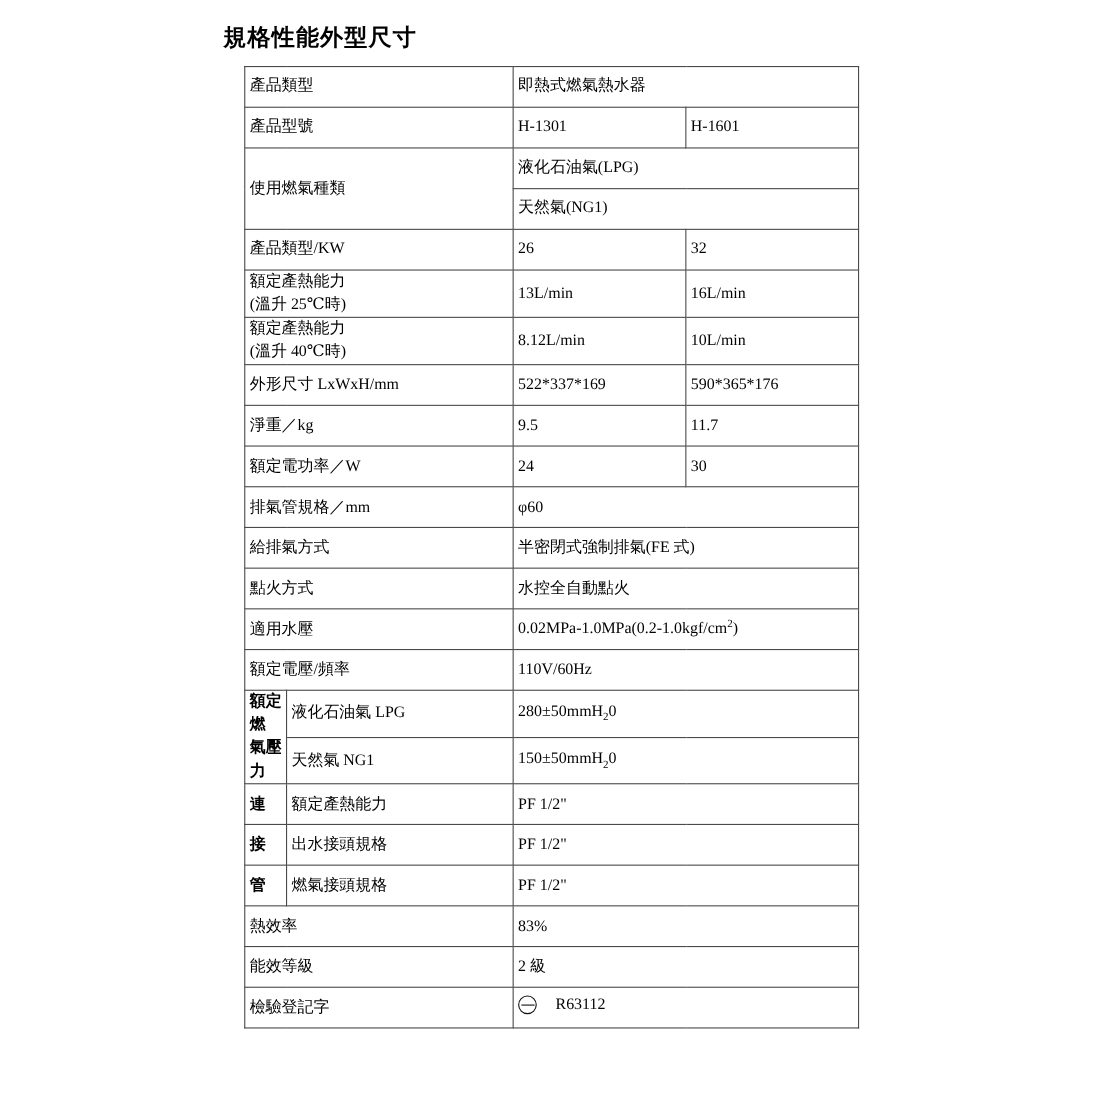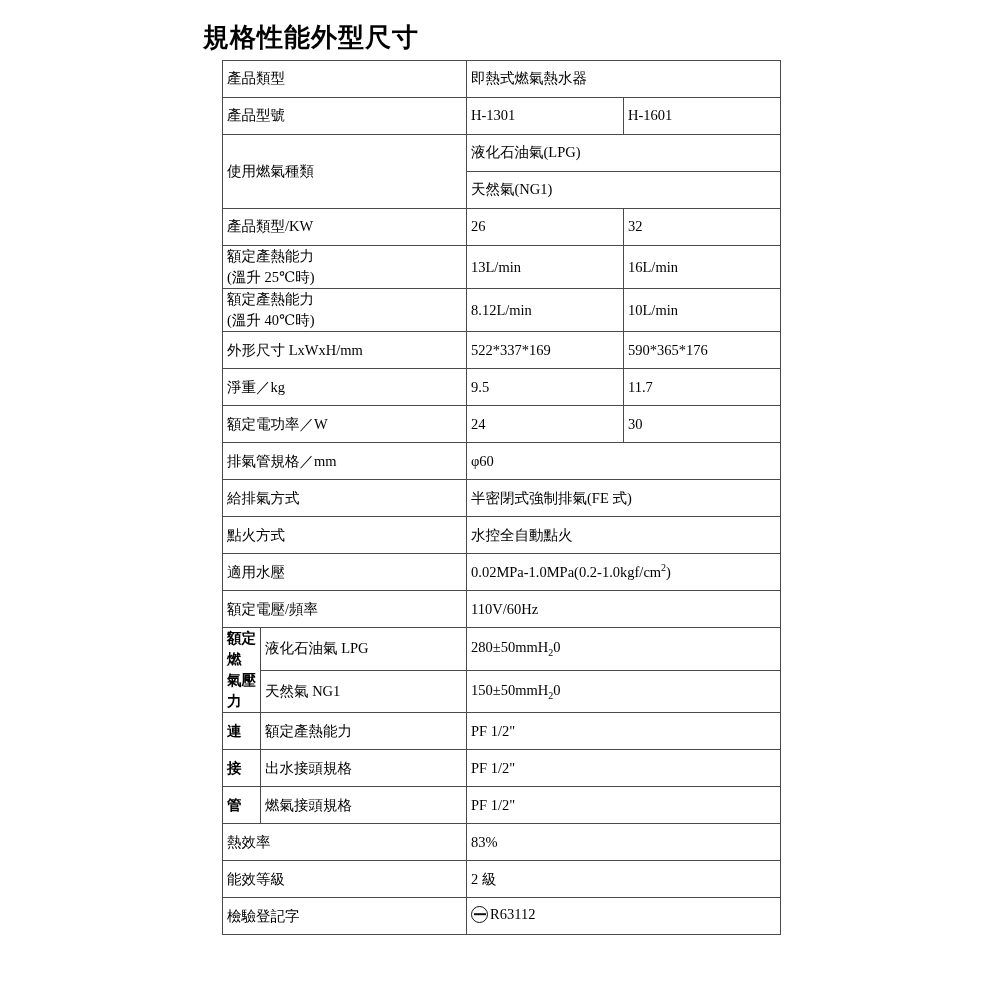--- a/index.html
+++ b/index.html
@@ -19,21 +19,21 @@
     position: absolute;
     left: 0;
     top: 0;
     width: 1000px;
     height: 1000px;
   }
   .doc-title {
     position: absolute;
     left: 203px;
     top: 22px;
-    font-size: 26px;
+    font-size: 21px;
     font-weight: bold;
     letter-spacing: 1px;
     line-height: 1.2;
   }
   table.spec {
     position: absolute;
     left: 222px;
     top: 60px;
     width: 558px;
     border-collapse: collapse;
@@ -75,21 +75,21 @@
     vertical-align: super;
   }
   .sub {
     font-size: 10px;
     vertical-align: sub;
   }
   .cert {
     display: inline-flex;
     align-items: center;
     justify-content: center;
-    gap: 2px;
+    gap: 17px;
   }
   .cert-mark {
     display: inline-block;
     width: 15px;
     height: 15px;
     border: 1.6px solid #111;
     border-radius: 50%;
     position: relative;
     vertical-align: -2px;
   }

